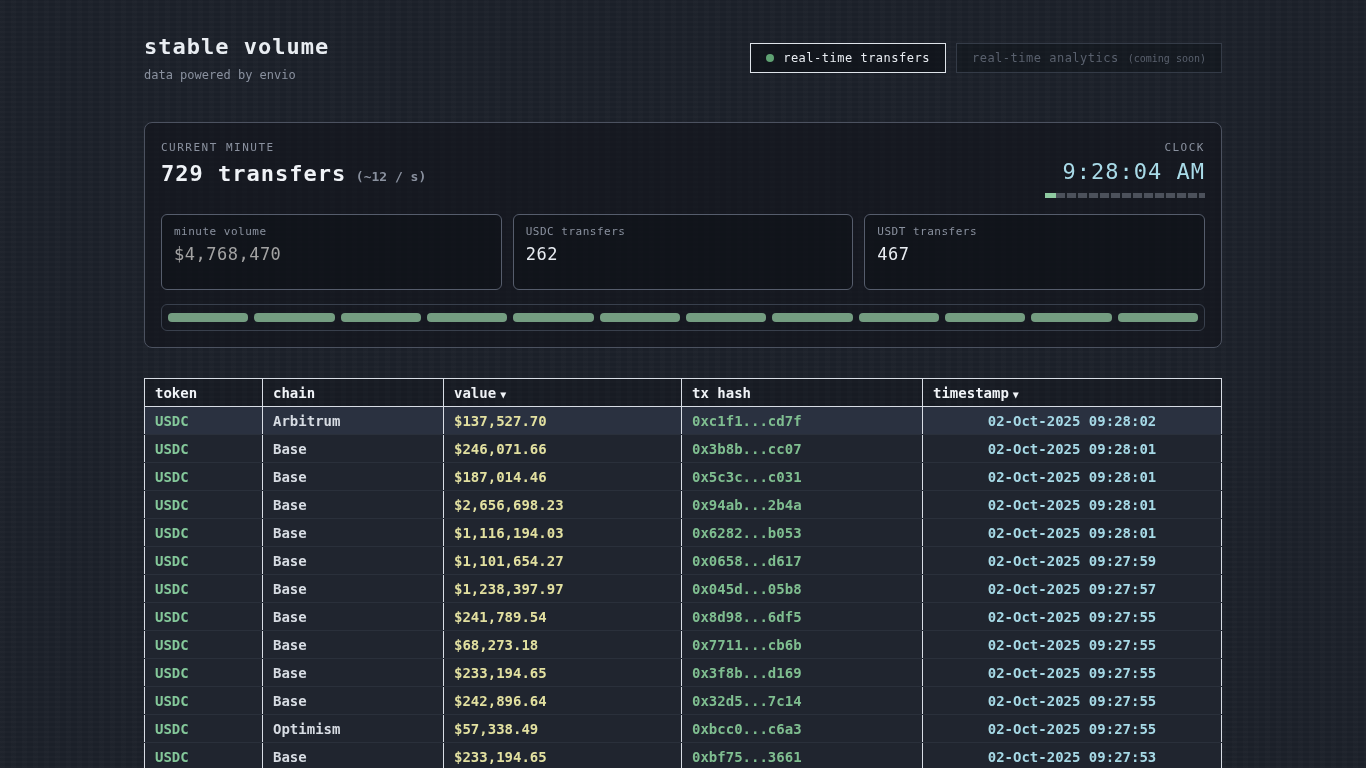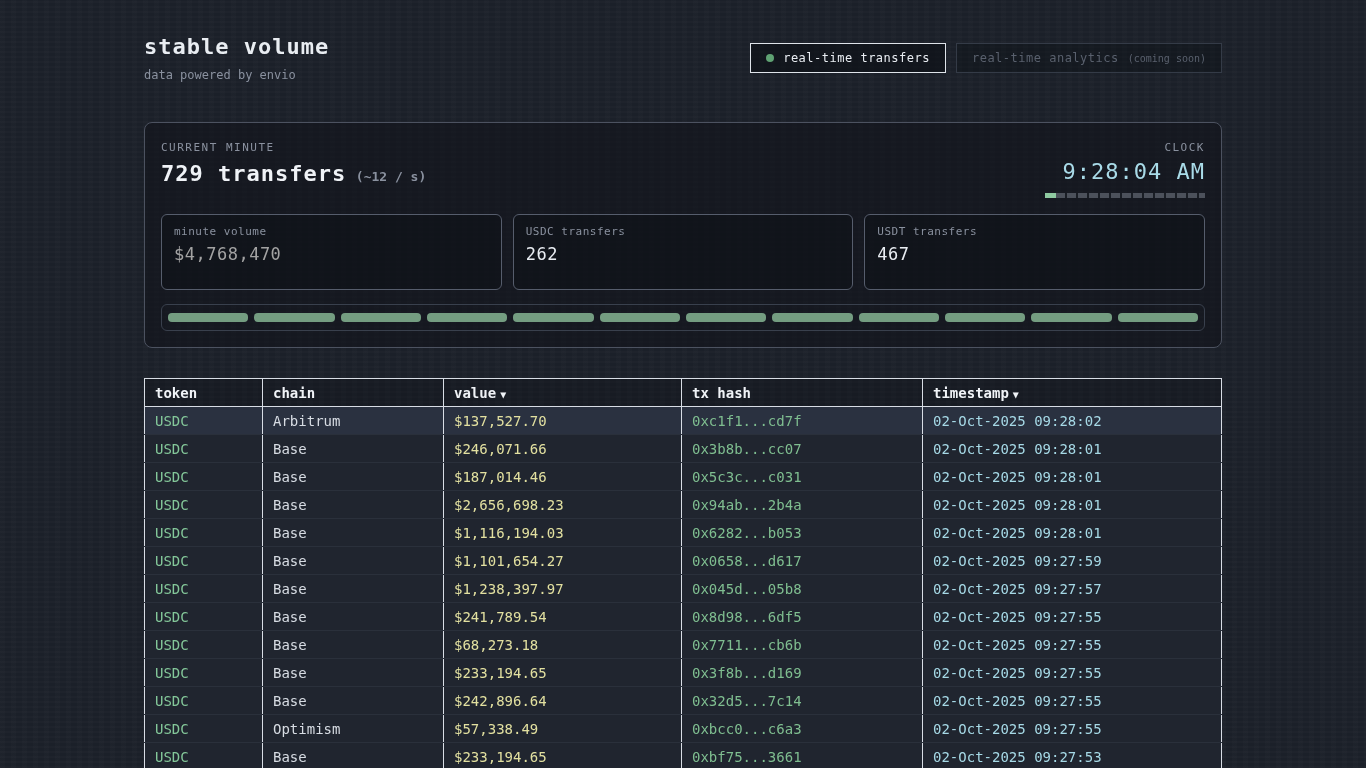--- a/index.html
+++ b/index.html
@@ -64,27 +64,27 @@
 
   
   table { margin-top: 30px; width: 100%; border-collapse: collapse; table-layout: fixed; }
   table, th, td { border: 1px solid #d8dde5; }
   td { border-top: 1px solid #2a303b; border-bottom: 1px solid #2a303b; }
   tr td:first-child { border-left: 1px solid #d8dde5; }
   tr td:last-child { border-right: 1px solid #d8dde5; }
   th, td { height: 28px; padding: 0 10px; font-size: 14px; text-align: left; vertical-align: middle; }
   thead th { font-weight: bold; color: #f0f3f7; background: rgba(16,19,26,0.35); }
   thead .sort { font-size: 10px; margin-left: 4px; }
-  tbody tr { background: #20252f; }
+  tbody tr { background: #20252f; font-weight: bold; }
   tbody tr.fresh { background: #2a3140; }
   td.token-cell { color: #84c89a; }
   td.chain-cell { color: #d7dce3; }
   td.value-cell { color: #e2e0a0; }
   td.tx-hash-cell { color: #7fbe90; cursor: pointer; }
-  td.timestamp-cell { color: #a6d9e6; }
+  td.timestamp-cell { color: #a6d9e6; text-align: center; }
 </style>
 </head>
 <body>
 
 <div class="page">
 
   <header class="topbar">
     <div class="brand">
       <h1>stable volume</h1>
       <p class="subtitle"><span>data powered by </span><a>envio</a></p>

